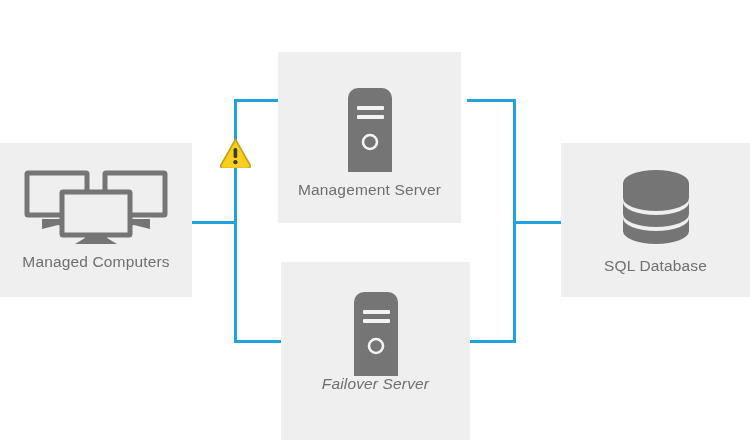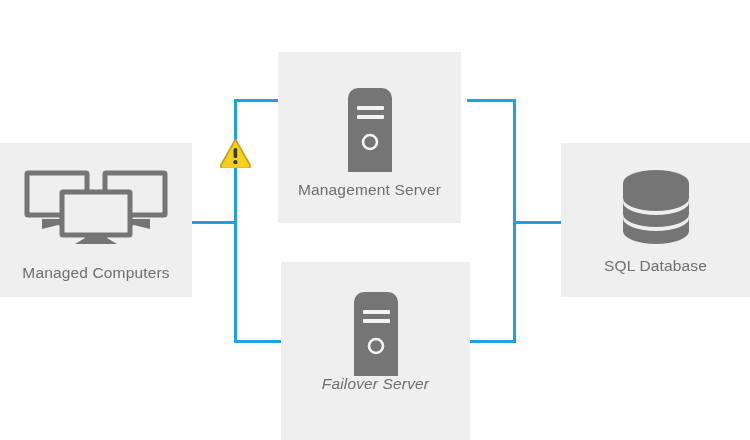--- a/index.html
+++ b/index.html
@@ -48,21 +48,21 @@
   #node-managed   { left: 0px;   top: 143px; width: 192px; height: 154px; }
   #node-mgmt      { left: 278px; top: 16px;  width: 183px; height: 171px; margin-top: 36px; }
   #node-failover  { left: 281px; top: 262px; width: 189px; height: 178px; }
   #node-sql       { left: 561px; top: 143px; width: 189px; height: 154px; }
 
   #node-managed  .icon-wrap { top: 24px;  height: 80px; }
   #node-mgmt     .icon-wrap { top: 34px;  height: 86px; }
   #node-failover .icon-wrap { top: 28px;  height: 86px; }
   #node-sql      .icon-wrap { top: 24px;  height: 80px; }
 
-  #node-managed  .node-label { top: 121px; }
+  #node-managed  .node-label { top: 110px; }
   #node-mgmt     .node-label { top: 129px; }
   #node-failover .node-label { top: 113px; font-style: italic; }
   #node-sql      .node-label { top: 114px; }
 
   
   .link {
     position: absolute;
     background: #1fa2dd;
   }
   .link-h { height: 3px; }

